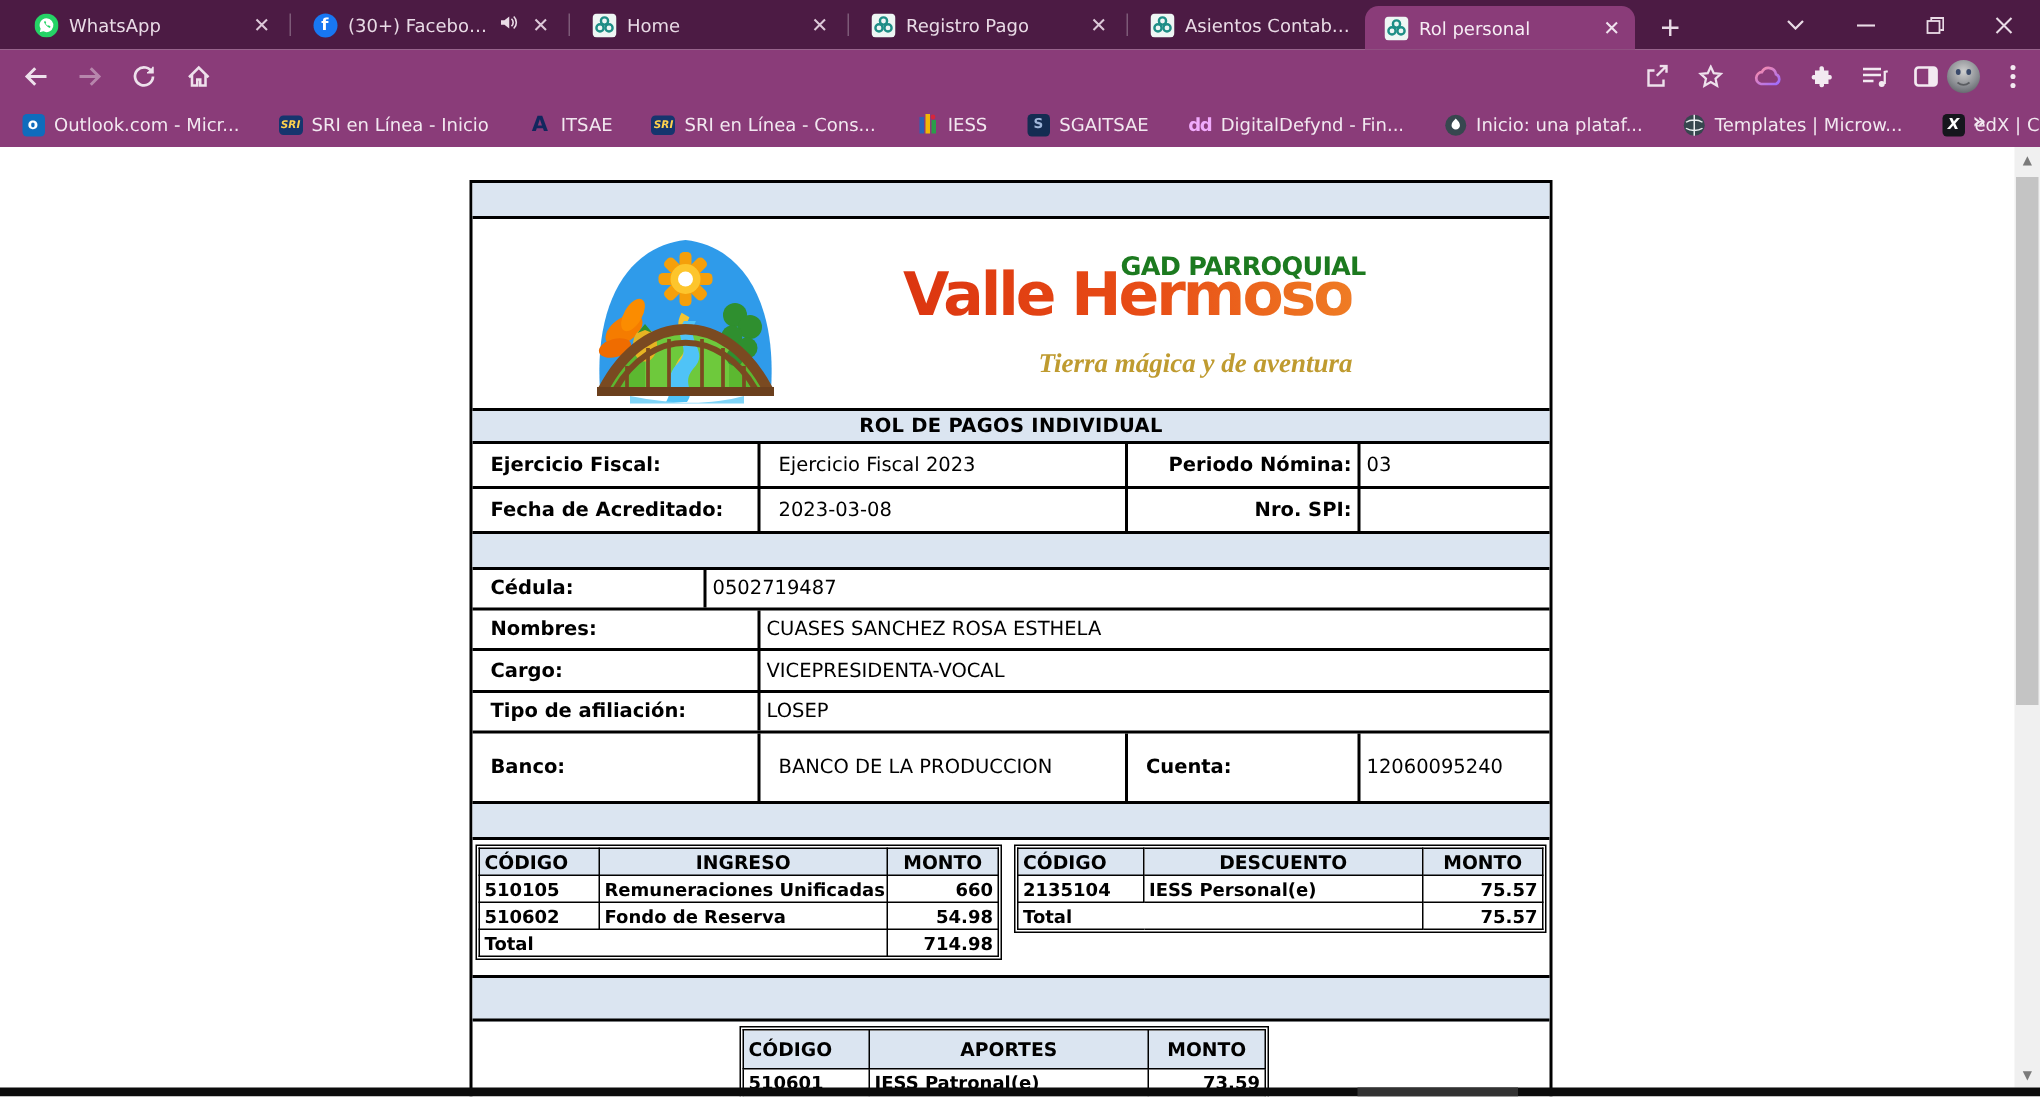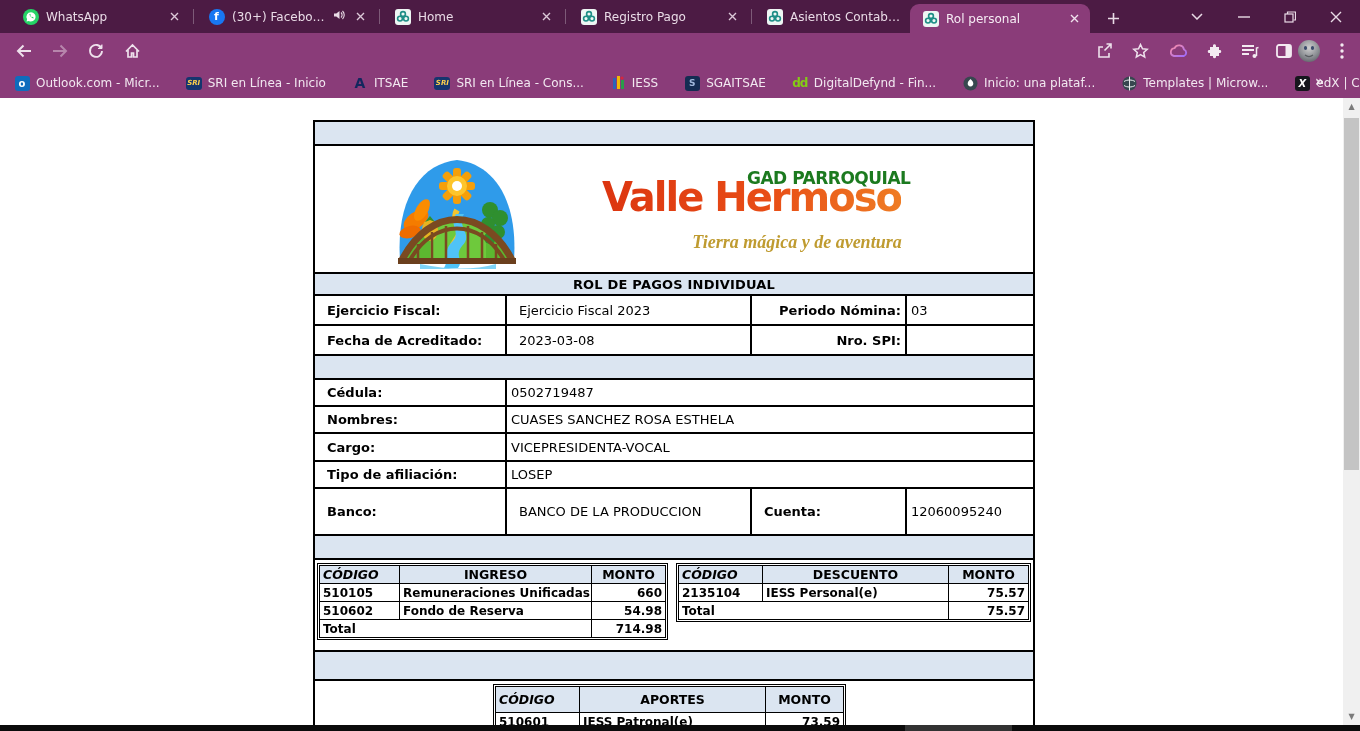--- a/index.html
+++ b/index.html
@@ -63,21 +63,21 @@
   .brandorg { position:absolute; left:432px; top:22px; font-size:17px; font-weight:bold; color:#1c7a1f;
               letter-spacing:-.5px; white-space:nowrap; }
   .brandtag { position:absolute; left:332px; top:86px; width:300px; text-align:center; font-size:18px; font-weight:bold;
               font-style:italic; font-family:"Liberation Serif","DejaVu Serif",serif; color:#bf9b30; white-space:nowrap; }
 
   .money-row { display:flex; gap:8px; padding:3px 2px; align-items:flex-start; border-bottom:2px solid #000; min-height:92px; }
   .mtbl-wrap { border:1px solid #000; padding:1px; background:#fff; }
   .mtbl { border-collapse:collapse; width:100%; font-size:12px; table-layout:fixed; }
   .mtbl th, .mtbl td { border:1px solid #000; padding:1px 3px; height:18px; overflow:hidden; white-space:nowrap; }
   .mtbl th { background:#dbe5f1; font-size:12.5px; }
-  .thleft { text-align:left;font-style:italic; }
+  .thleft { text-align:left; }
   .tdnum { text-align:right; font-weight:bold; }
   .bold { font-weight:bold; }
 
   .aportes-sect { position:relative; height:54px; }
   .ap-wrap { position:absolute; left:178px; top:3px; width:353px; }
   .ap-head th { height:26px; }
 </style>
 </head>
 <body>
 
@@ -364,21 +364,21 @@
       <span>IESS</span>
     </div>
     <div class="bm">
       <span class="bm-ico">
           <span class="letterfav" style="width:15px;height:15px;background:#142c52;color:#9fb6da;font-size:9px;">S</span>
         </span>
       <span>SGAITSAE</span>
     </div>
     <div class="bm">
       <span class="bm-ico">
-          <span class="letterfav" style="width:16px;height:15px;background:transparent;color:#84cc16;font-size:12px;letter-spacing:-1px;">dd</span>
+          <span class="letterfav" style="width:16px;height:15px;background:transparent;color:#f0abfc;font-size:12px;letter-spacing:-1px;">dd</span>
         </span>
       <span>DigitalDefynd - Fin...</span>
     </div>
     <div class="bm">
       <span class="bm-ico">
         <svg width="15" height="15" viewBox="0 0 15 15">
             <circle cx="7.5" cy="7.5" r="7" fill="#37474f"></circle>
             <path d="M7.5 3c1.8 1.8 2.8 3 2.8 4.6a2.8 2.8 0 1 1-5.6 0C4.7 6 5.7 4.8 7.5 3z" fill="#fff"></path>
           </svg>
       </span>
@@ -463,21 +463,21 @@
       <div class="grid sect" style="height:30px">
         <div class="cell lbl br2" style="width:192px">Fecha de Acreditado:</div>
         <div class="cell br2" style="width:245px">2023-03-08</div>
         <div class="cell lbl ralign br2" style="width:155px">Nro. SPI:</div>
         <div class="cell" style="flex:1"></div>
       </div>
 
       <div class="bluebar" style="height:24px"></div>
 
       <div class="grid sect" style="height:27px">
-        <div class="cell lbl br2" style="width:192px">Cédula:</div>
+        <div class="cell lbl br2" style="width:156px">Cédula:</div>
         <div class="cell" style="flex:1">0502719487</div>
       </div>
       <div class="grid sect" style="height:27px">
         <div class="cell lbl br2" style="width:192px">Nombres:</div>
         <div class="cell" style="flex:1">CUASES SANCHEZ ROSA ESTHELA</div>
       </div>
       <div class="grid sect" style="height:28px">
         <div class="cell lbl br2" style="width:192px">Cargo:</div>
         <div class="cell" style="flex:1">VICEPRESIDENTA-VOCAL</div>
       </div>

